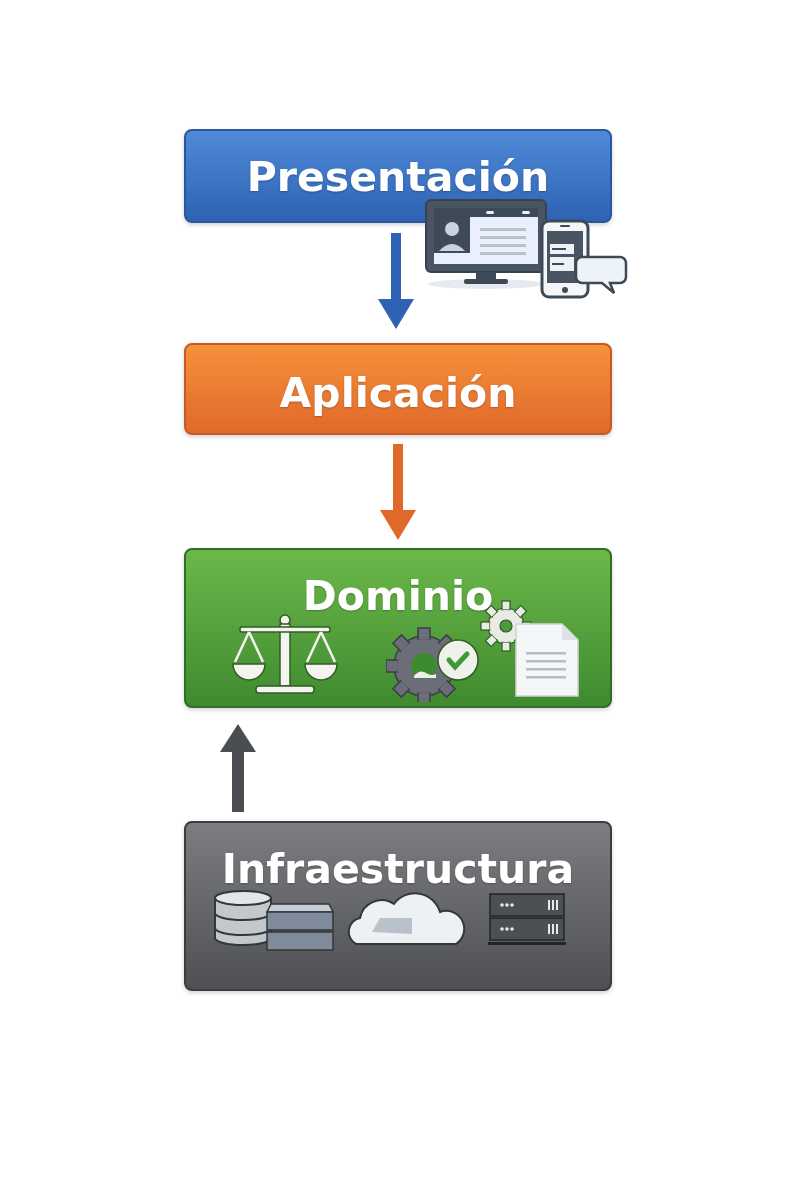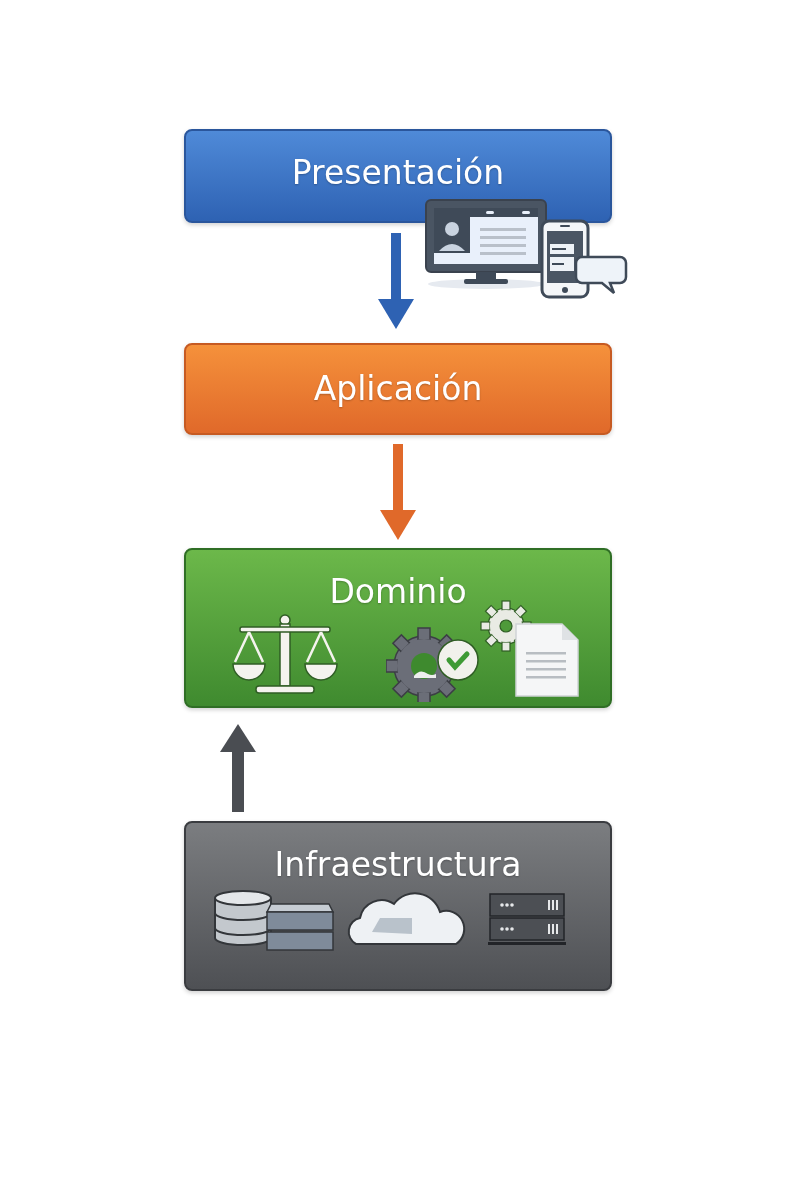--- a/index.html
+++ b/index.html
@@ -7,21 +7,21 @@
     width: 800px; height: 1200px; background: #ffffff; position: relative;
     font-family: "DejaVu Sans", sans-serif; overflow: hidden;
   }
   .layer {
     position: absolute; left: 184px; width: 428px; border-radius: 8px;
     box-sizing: border-box; color: #fff;
     box-shadow: 0 2px 4px rgba(0,0,0,0.18);
   }
   .layer-title {
     position: absolute; left: 0; right: 0; text-align: center;
-    font-weight: normal; font-size: 33px; color: #ffffff;
+    font-weight: bold; font-size: 41px; color: #ffffff;
     text-shadow: 0 1px 2px rgba(0,0,0,0.25);
   }
   #presentation { top: 129px; height: 94px; background: linear-gradient(#4f8ad8, #2e62b3); border: 2px solid #2a569c; }
   #presentation .layer-title { top: 22px; }
   #application { top: 343px; height: 92px; background: linear-gradient(#f5913b, #e0692a); border: 2px solid #c65a22; }
   #application .layer-title { top: 24px; }
   #domain { top: 548px; height: 160px; background: linear-gradient(#6cb84a, #3f8a2f); border: 2px solid #2f6e25; }
   #domain .layer-title { top: 22px; }
   #infra { top: 821px; height: 170px; background: linear-gradient(#7b7d80, #4e5054); border: 2px solid #3a3c40; }
   #infra .layer-title { top: 22px; }

